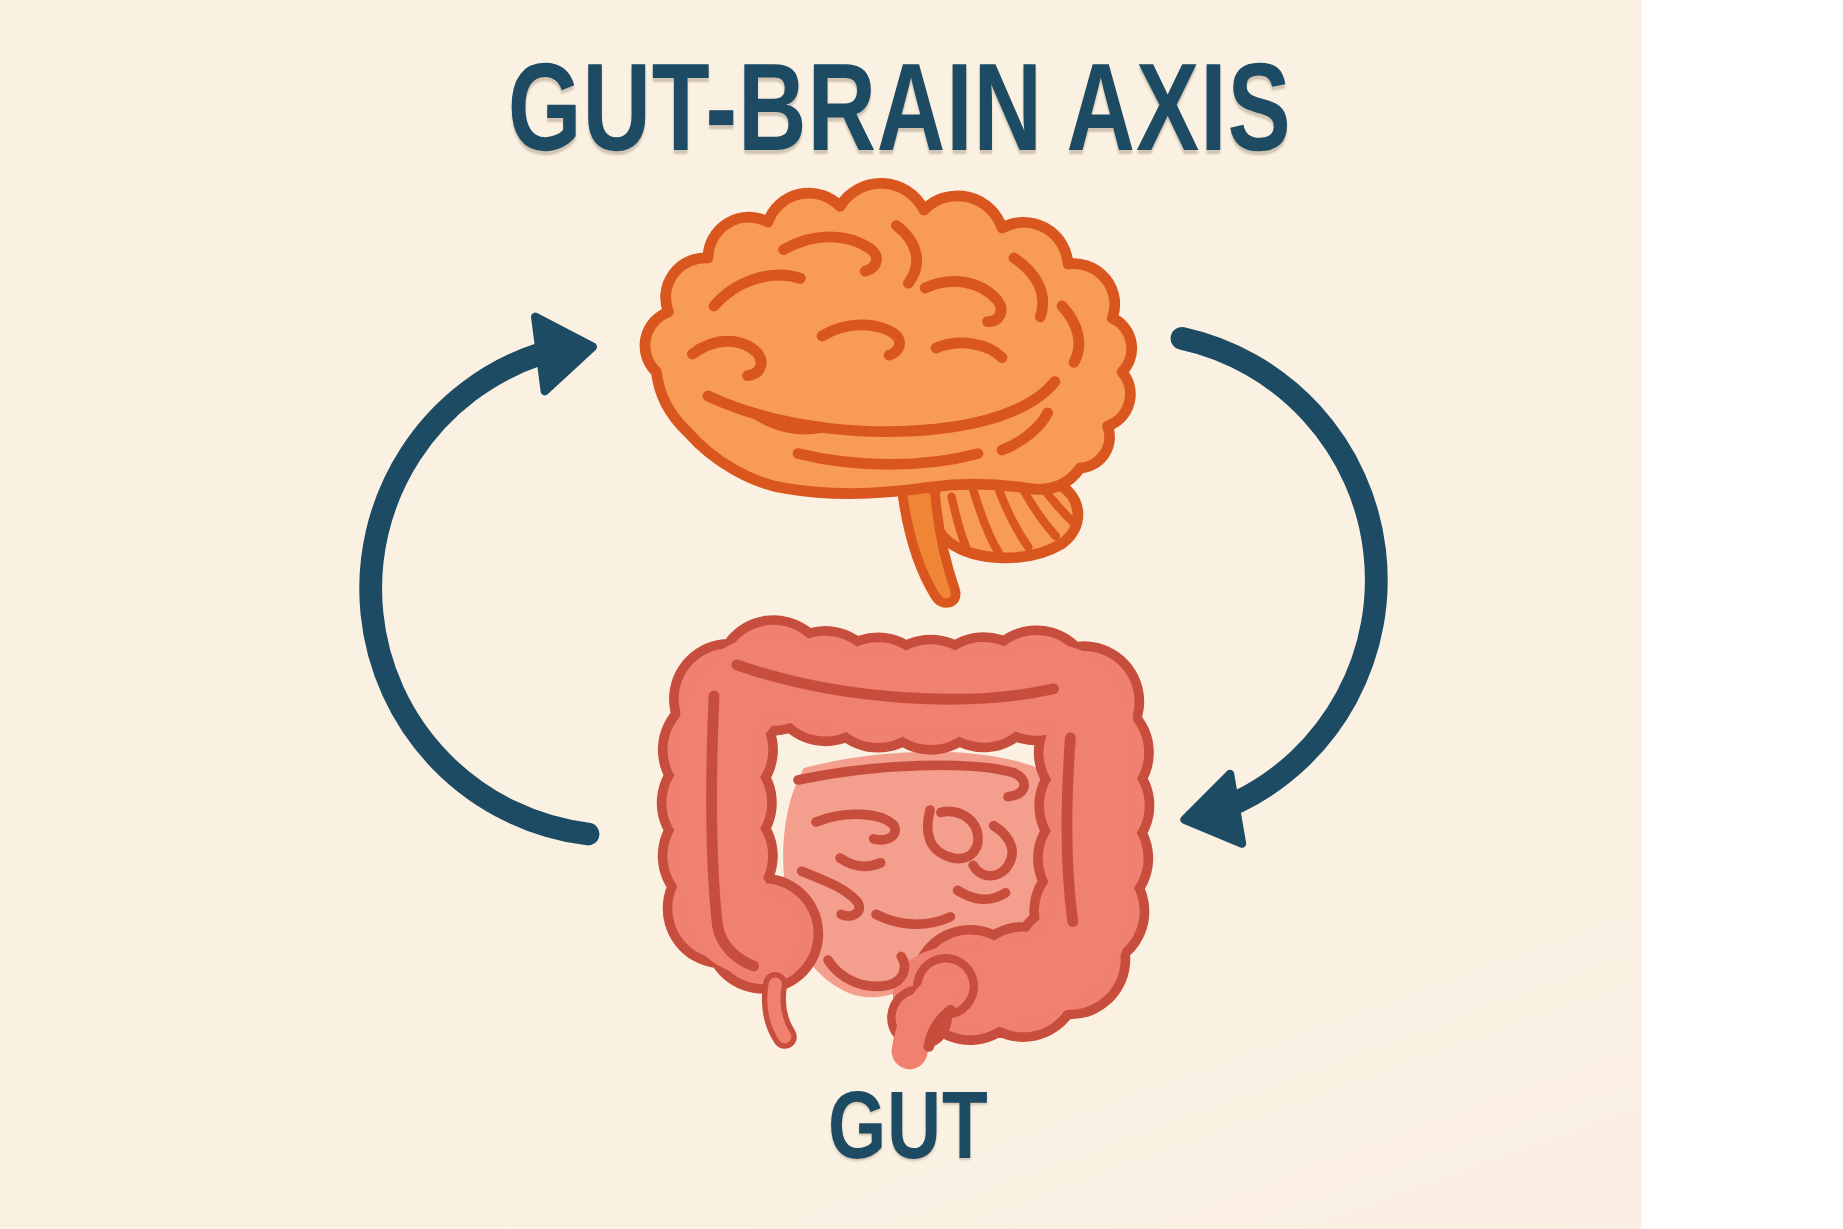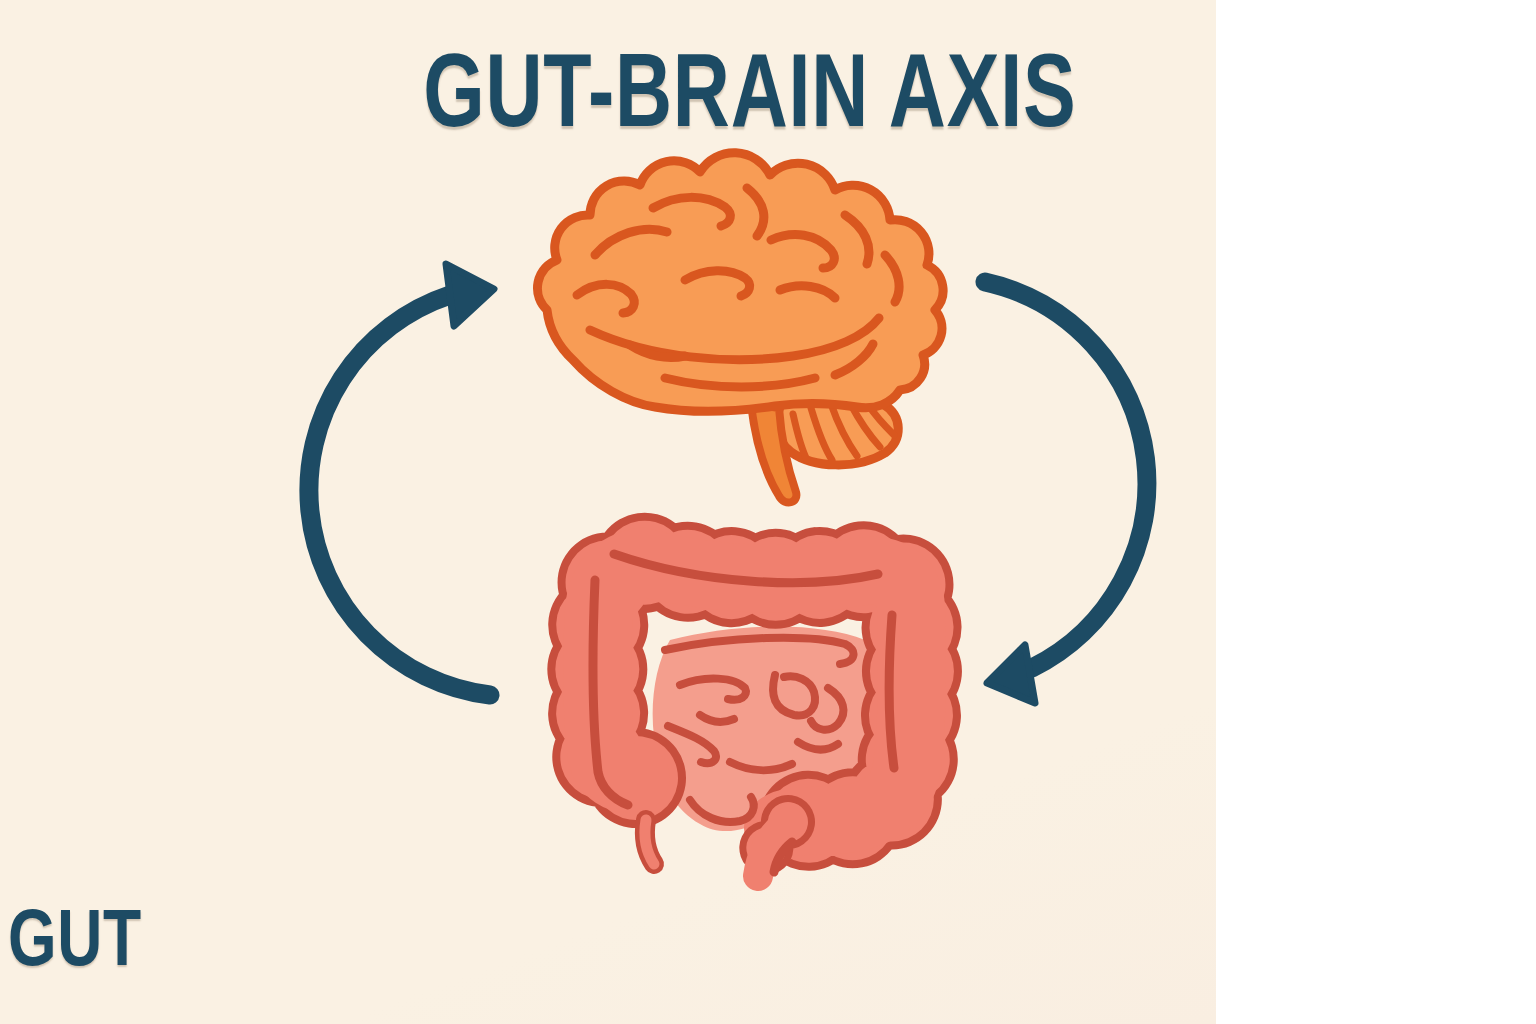--- a/index.html
+++ b/index.html
@@ -10,40 +10,40 @@
     --brainstem-fill:#F08536;
     --gut-fill:#F0806F;
     --gut-outline:#C74E3D;
     --si-fill:#F49E8D;
   }
   *{margin:0;padding:0;box-sizing:border-box;}
   html,body{width:100%;height:100%;}
   body{font-family:"Liberation Sans", sans-serif;}
   .canvas{
     position:relative;
-    width:1216px;height:1024px;
+    width:1368px;height:1024px;
     overflow:hidden;
     background:linear-gradient(160deg, var(--background) 0%, var(--background) 78%, #f9eee1 100%);
   }
   .title{
     position:absolute;top:36px;left:0;width:1536px;
     text-align:center;white-space:nowrap;
   }
   .title-inner{
     display:inline-block;
     transform:translateX(-18px) scaleX(0.76);
     transform-origin:center;
     font-weight:bold;font-size:104px;line-height:1.05;
     letter-spacing:1px;
     color:var(--teal);
     text-shadow:0 3px 2px rgba(100,80,55,0.28);
   }
   .gut-label{
     position:absolute;top:896px;left:0;width:1536px;
-    text-align:left;white-space:nowrap;
+    text-align:center;white-space:nowrap;
   }
   .gut-label-inner{
     display:inline-block;
     transform:translateX(-11px) scaleX(0.78);
     transform-origin:center;
     font-weight:bold;font-size:80px;line-height:1.05;
     letter-spacing:1px;
     color:var(--teal);
     text-shadow:0 2px 2px rgba(100,80,55,0.28);
   }

